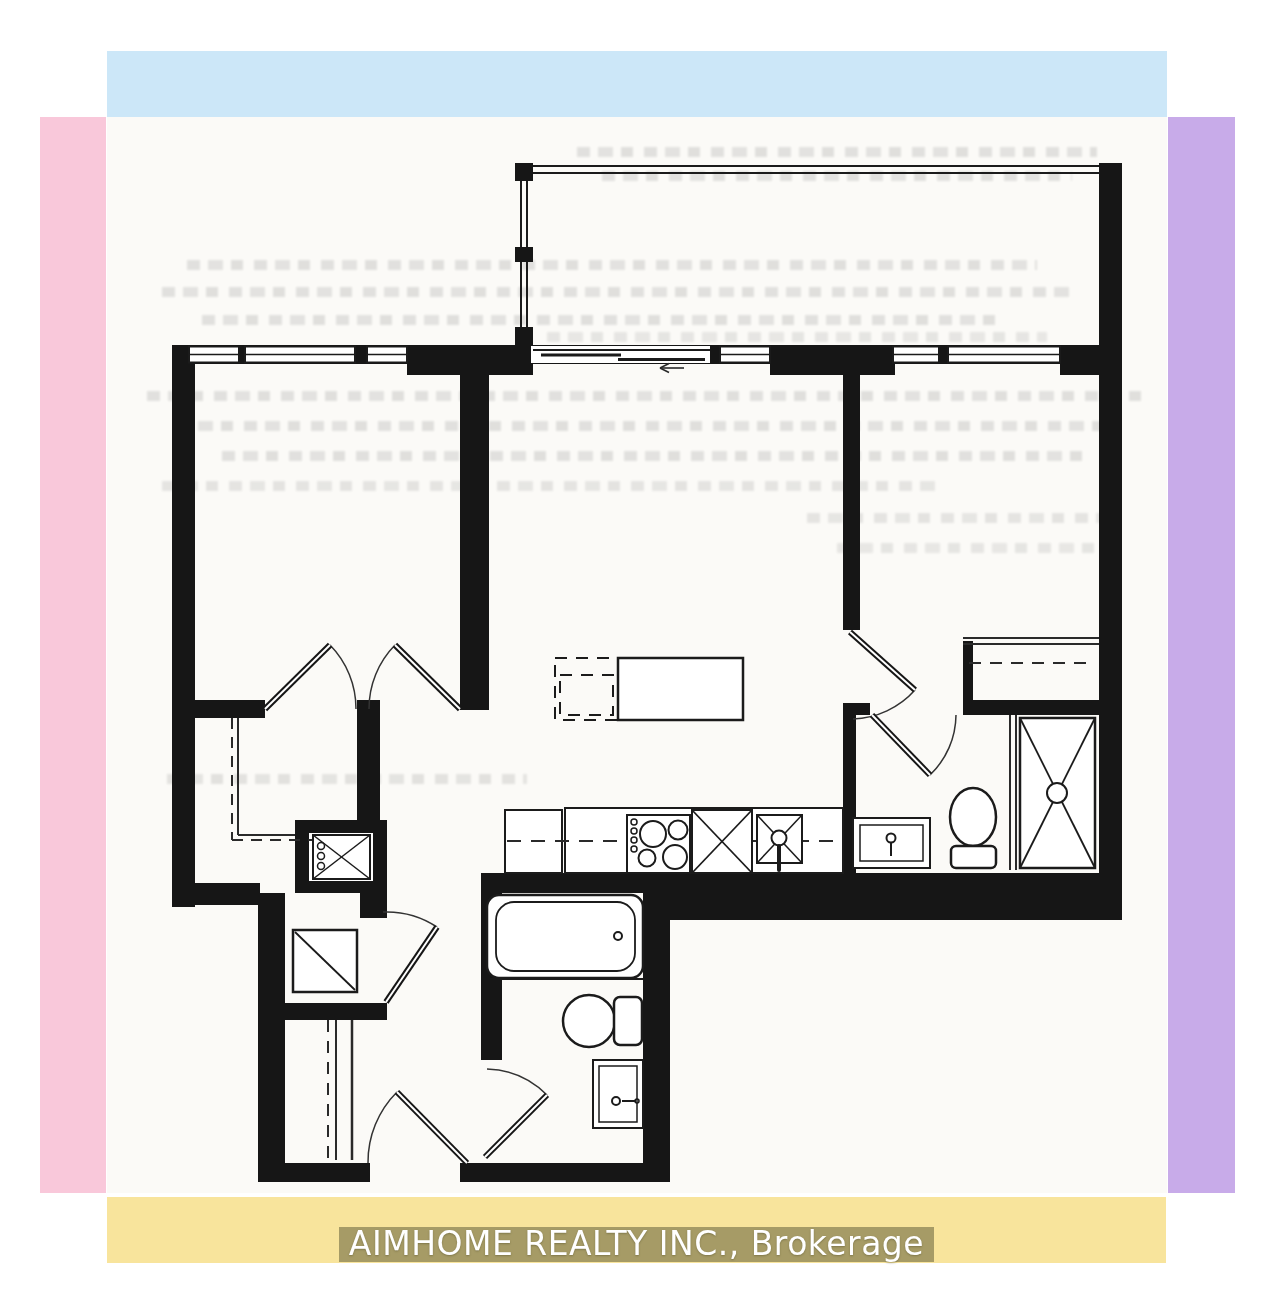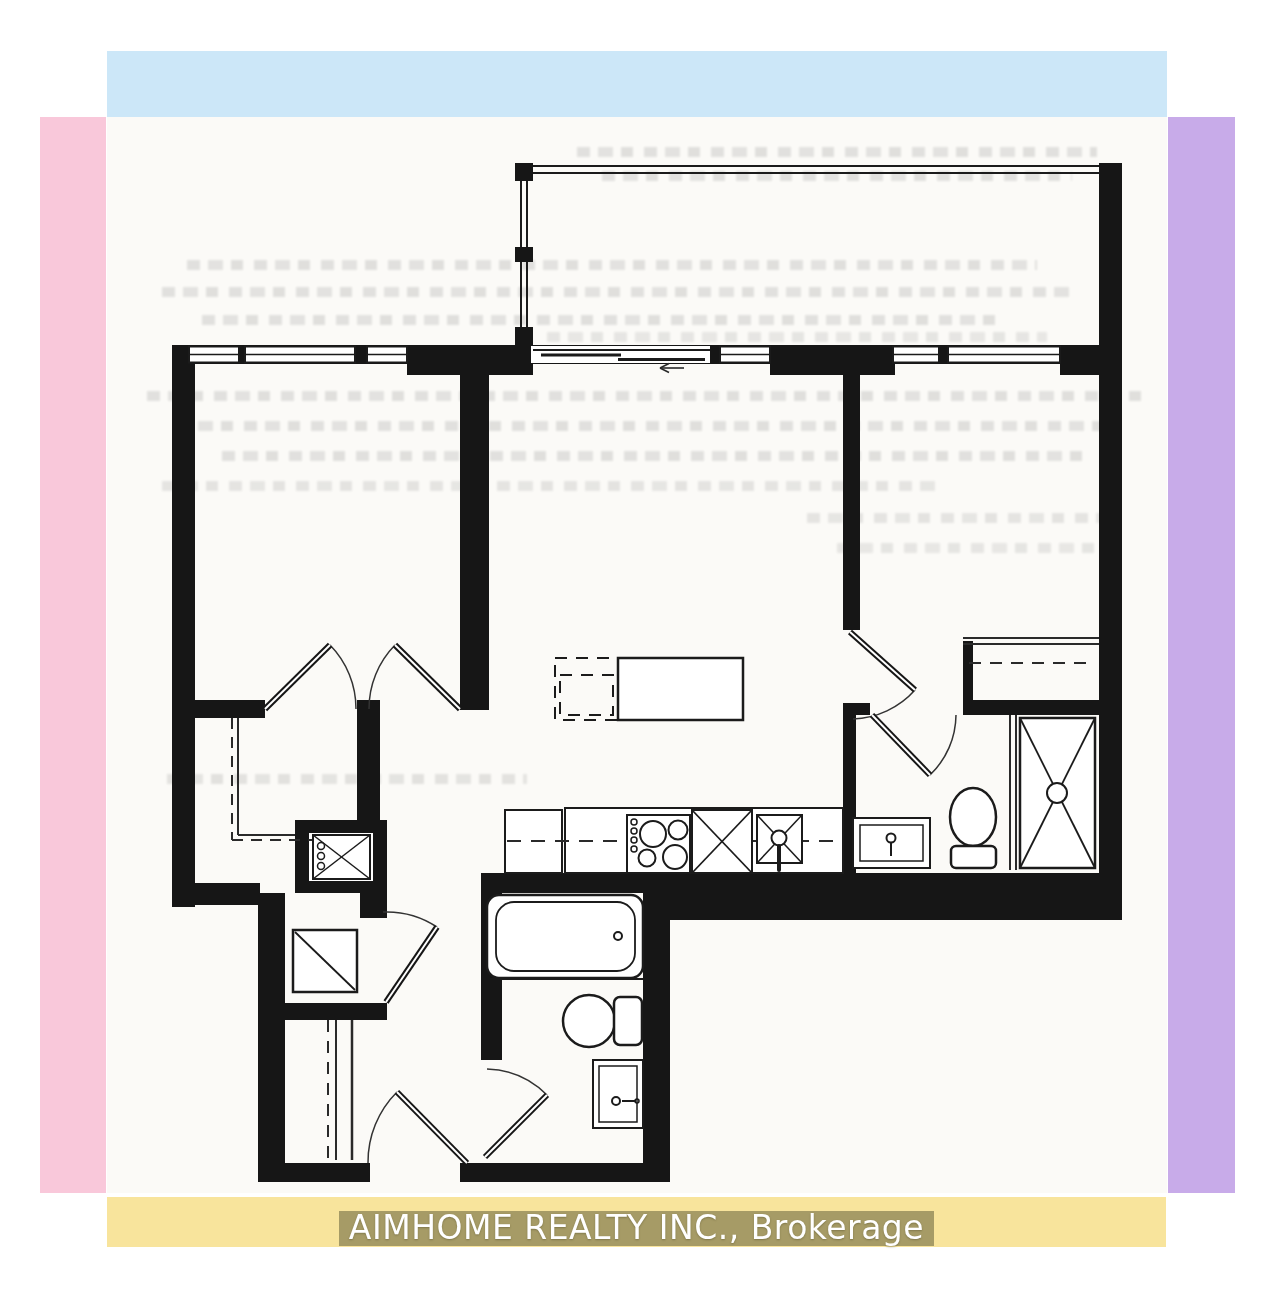--- a/index.html
+++ b/index.html
@@ -5,21 +5,21 @@
   html,body{margin:0;padding:0;background:#ffffff;}
   .page{
     position:relative;width:1273px;height:1312px;background:#ffffff;overflow:hidden;
     font-family:"DejaVu Sans","Liberation Sans",sans-serif;
   }
   .strip{position:absolute;}
   .strip-top{left:107px;top:51px;width:1060px;height:66px;background:var(--strip-top,#cce7f8);}
   .strip-left{left:40px;top:117px;width:66px;height:1076px;background:var(--strip-left,#f9c8da);}
   .strip-right{left:1168px;top:117px;width:67px;height:1076px;background:var(--strip-right,#c8abe9);}
   .strip-bottom{
-    left:107px;top:1197px;width:1059px;height:50px;background:var(--strip-bottom,#f8e49c);
+    left:107px;top:1197px;width:1059px;height:66px;background:var(--strip-bottom,#f8e49c);
     display:flex;align-items:flex-end;justify-content:center;
   }
   .footer-text{
     display:inline-block;margin-bottom:1px;padding:0 10px 2px 10px;
     font-size:33px;line-height:1.0;color:var(--footer-text,#ffffff);
     background:var(--footer-highlight,rgba(99,95,58,0.55));
     letter-spacing:0.5px;text-shadow:0 1px 2px rgba(80,75,40,0.45);
     white-space:nowrap;
   }
   .plan{

